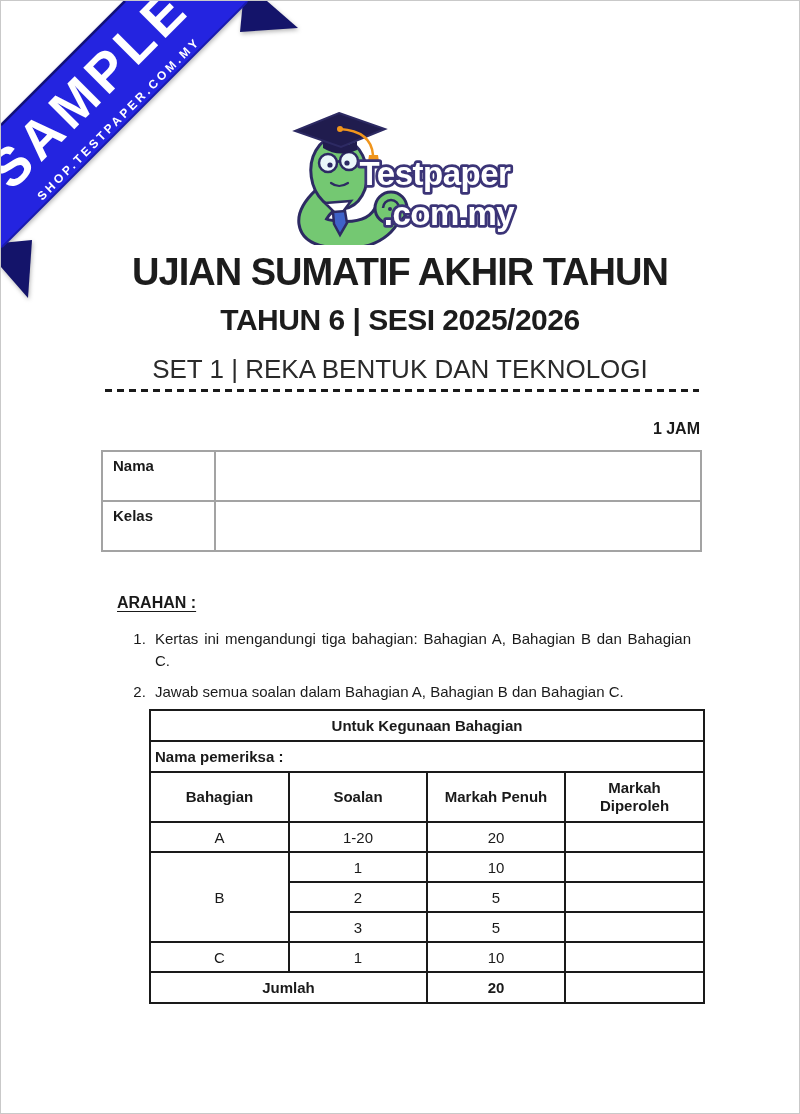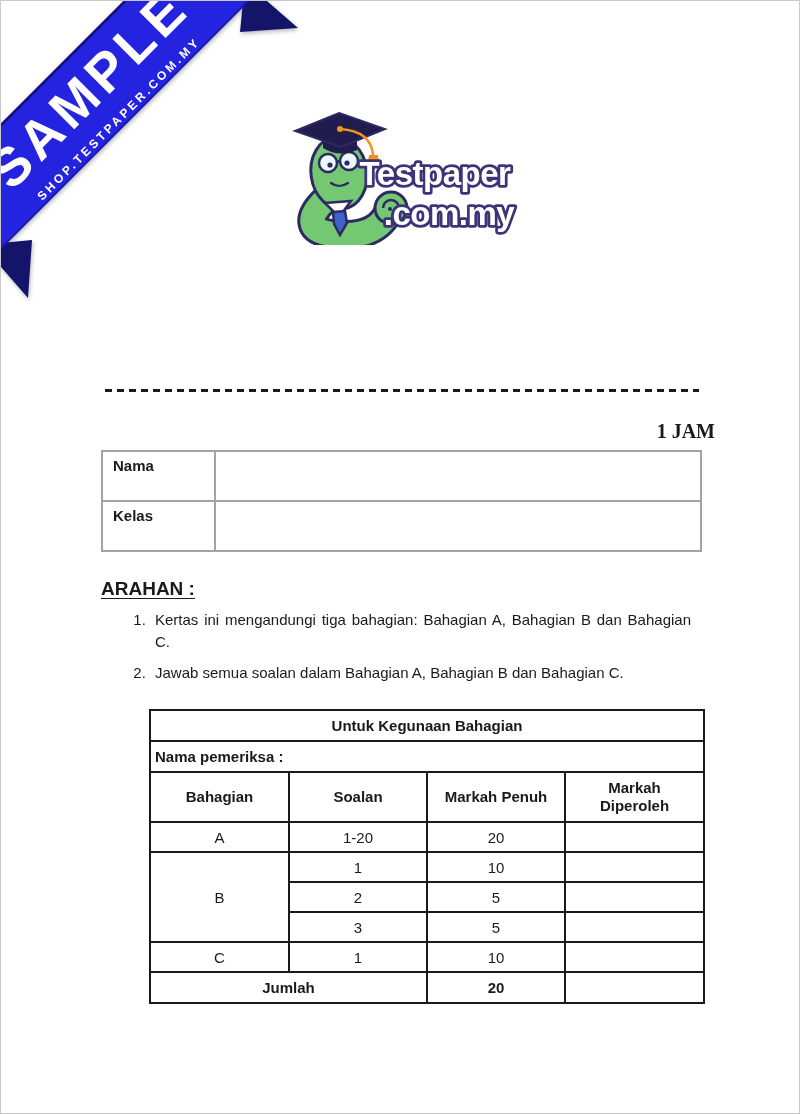--- a/index.html
+++ b/index.html
@@ -27,34 +27,34 @@
   .header { position:absolute; top:250px; left:0; width:100%; text-align:center; }
   .title   { font-size:38px; font-weight:bold; letter-spacing:-1px; color:#1c1c1c; }
   .subtitle{ font-size:30px; font-weight:bold; letter-spacing:-0.5px; margin-top:9px; color:#1c1c1c; }
   .setline { font-size:26px; font-weight:normal; letter-spacing:0; margin-top:17px; color:#2a2a2a; }
 
   .dashes {
     position:absolute; top:388px; left:104px; width:594px; height:3px;
     background:repeating-linear-gradient(to right, #1a1a1a 0 7px, transparent 7px 12px);
   }
   .duration {
-    position:absolute; top:419px; right:84px;
-    font-size:20px; font-weight:bold;font-family:Liberation Serif, serif;
+    position:absolute; top:419px; right:99px;
+    font-size:16px; font-weight:bold;
   }
 
   
   table { border-collapse:collapse; }
   .student-table { position:absolute; top:449px; left:100px; width:601px; table-layout:fixed; }
   .student-table td { border:2px solid #a3a3a3; height:38px; vertical-align:top; }
   .student-table td.label { font-weight:bold; font-size:15px; padding:5px 10px; }
 
   
   .instructions { position:absolute; top:577px; left:100px; width:594px; }
   .instructions h4 {
-    margin:0; font-size:19px; font-weight:bold;
+    margin:16px; font-size:16px; font-weight:bold;
     text-decoration:underline; text-underline-offset:3px;
   }
   .instructions ol { margin:9px 0 0 0; padding-left:49px; }
   .instructions li {
     font-size:15px; line-height:1.45; text-align:justify;
     padding-left:5px; margin-bottom:9px; max-width:536px;
   }
 
   
   .exam-table { position:absolute; top:708px; left:148px; width:554px; table-layout:fixed; }
@@ -109,20 +109,25 @@
       <polygon points="52,8 98,24 54,42 8,26" fill="#201c4e" stroke="#2d2a63" stroke-width="2"></polygon>
       <circle cx="53" cy="24" r="3" fill="#f0951c"></circle>
       <path d="M53,24 Q84,26 86,50" fill="none" stroke="#f0951c" stroke-width="2.5"></path>
       <path d="M82,50 h9 l2,13 h-13 Z" fill="#f0951c"></path>
     </g>
 
     <text x="148" y="80" text-anchor="middle" font-size="33" font-weight="bold" letter-spacing="-0.5" fill="#ffffff" stroke="#3b3477" stroke-width="5.5" paint-order="stroke" stroke-linejoin="round">Testpaper</text>
     <text x="162" y="120" text-anchor="middle" font-size="33" font-weight="bold" letter-spacing="-0.5" fill="#ffffff" stroke="#3b3477" stroke-width="5.5" paint-order="stroke" stroke-linejoin="round">.com.my</text>
   </svg>
 
+  <div class="header">
+    <div class="title">UJIAN SUMATIF AKHIR TAHUN</div>
+    <div class="subtitle">TAHUN 6  |  SESI 2025/2026</div>
+    <div class="setline">SET 1  |  REKA BENTUK DAN TEKNOLOGI</div>
+  </div>
 
   <div class="dashes"></div>
 
   <div class="duration">1 JAM</div>
 
   <table class="student-table">
     <colgroup>
         <col style="width:113px">
         <col>
       </colgroup>

